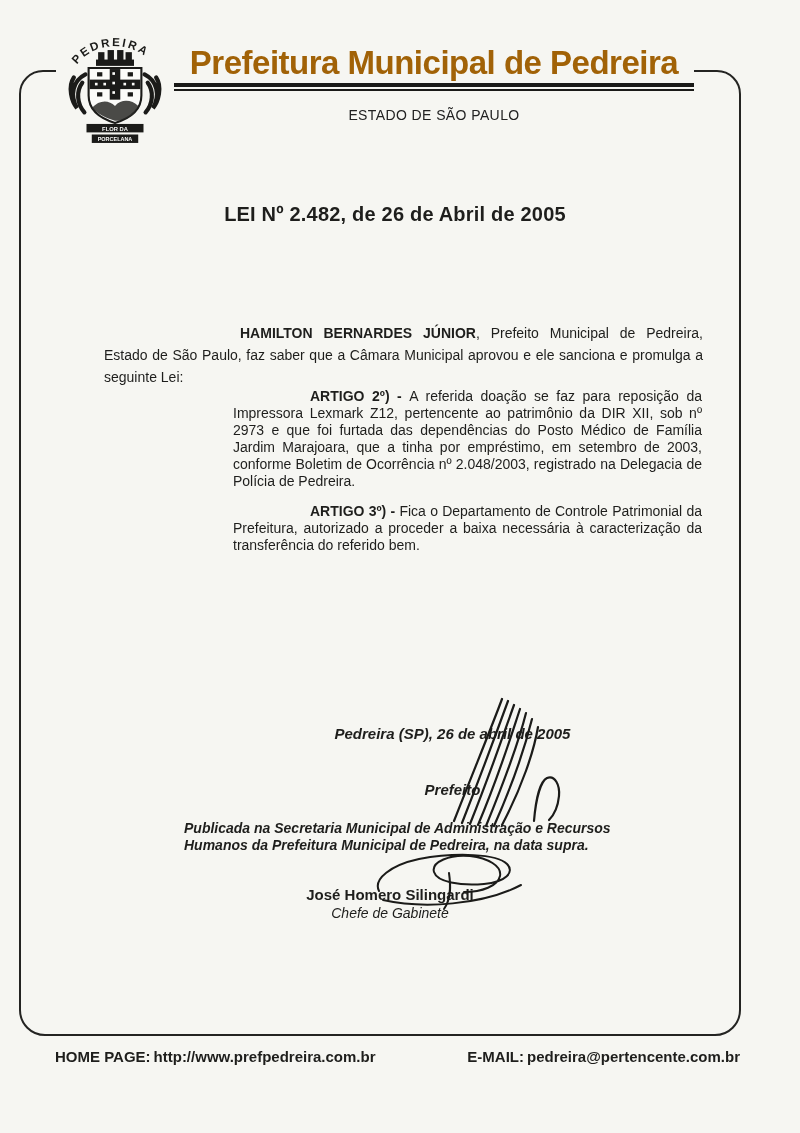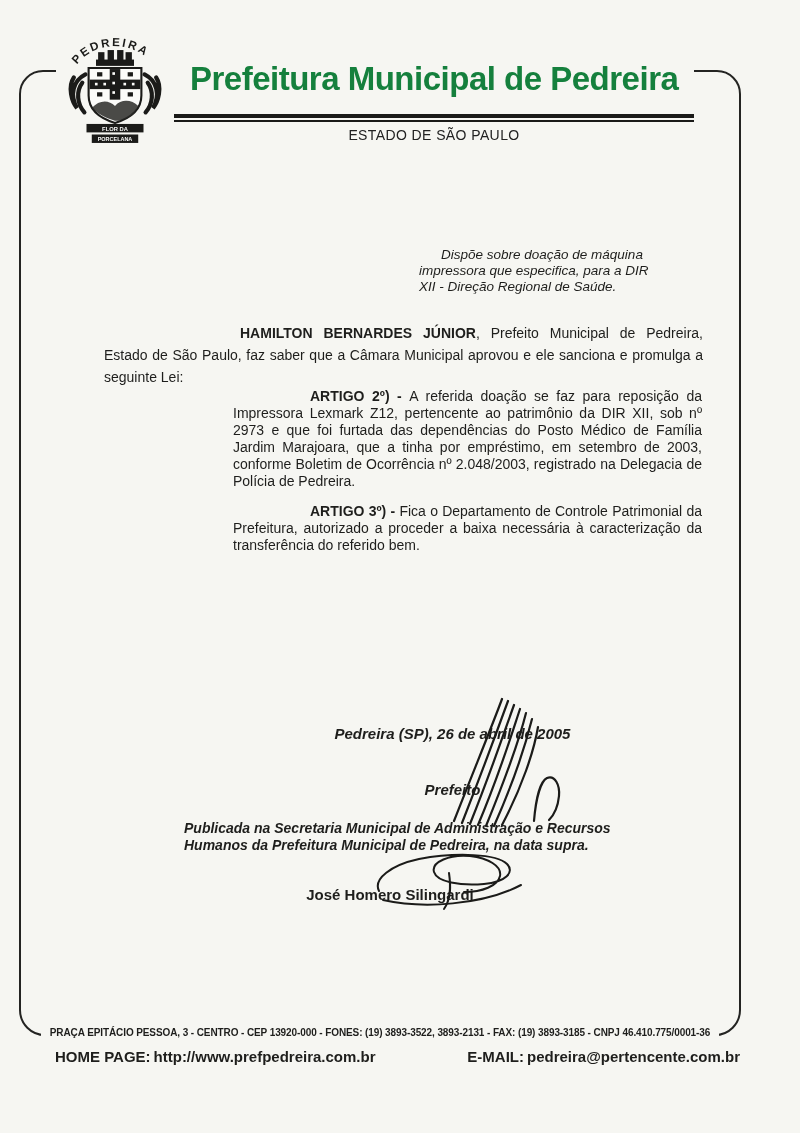--- a/index.html
+++ b/index.html
@@ -22,30 +22,30 @@
   .crest{
     position:absolute;left:56px;top:30px;width:118px;height:114px;
     background:var(--page-bg,#f6f6f2);z-index:2;
   }
   .crest svg{width:100%;height:100%;}
   .masthead{
     position:absolute;left:174px;top:44px;width:520px;
     background:var(--page-bg,#f6f6f2);z-index:2;text-align:center;
   }
   .masthead h1{
-    margin:16px;font-size:33px;font-weight:bold;letter-spacing:-0.5px;
-    white-space:nowrap;color:#15803d;
+    margin:0;font-size:33px;font-weight:bold;letter-spacing:-0.5px;
+    white-space:nowrap;color:#a16207;
   }
   .title-rule{
     height:8px;margin-top:1px;
     border-top:4px solid #1a1a18;border-bottom:2px solid #1a1a18;
     box-sizing:border-box;
   }
   .state{
-    margin-top:5px;font-size:14px;letter-spacing:0.4px;color:#222;
+    margin-top:16px;font-size:14px;letter-spacing:0.4px;color:#222;
   }
   
   .law-title{
     position:absolute;left:0;top:203px;width:790px;text-align:center;
     font-size:20px;font-weight:bold;letter-spacing:0.2px;z-index:1;
   }
   .summary{
     position:absolute;left:419px;top:247px;width:230px;
     font-style:italic;font-size:13.5px;line-height:16px;
     text-indent:22px;z-index:1;
@@ -161,21 +161,21 @@
       </g>
     </svg>
   </div>
 
   <div class="masthead">
     <h1>Prefeitura Municipal de Pedreira</h1>
     <div class="title-rule"></div>
     <div class="state">ESTADO DE SÃO PAULO</div>
   </div>
 
-  <div class="summary">Dispõe sobre doação de máquina impressora que especifica, para a DIR XII - Direção Regional de Saúde.</div>
+  <div class="law-title">LEI Nº 2.482, de 26 de Abril de 2005</div>
 
   <p class="preamble"><span class="b">HAMILTON BERNARDES JÚNIOR</span><span>, Prefeito Municipal de Pedreira, Estado de São Paulo, faz saber que a Câmara Municipal aprovou e ele sanciona e promulga a seguinte Lei:</span></p>
 
   <div class="articles">
     <p><span class="b">ARTIGO 2º) - </span><span>A referida doação se faz para reposição da Impressora Lexmark Z12, pertencente ao patrimônio da DIR XII, sob nº 2973 e que foi furtada das dependências do Posto Médico de Família Jardim Marajoara, que a tinha por empréstimo, em setembro de 2003, conforme Boletim de Ocorrência nº 2.048/2003, registrado na Delegacia de Polícia de Pedreira.</span></p>
     <p><span class="b">ARTIGO 3º) - </span><span>Fica o Departamento de Controle Patrimonial da Prefeitura, autorizado a proceder a baixa necessária à caracterização da transferência do referido bem.</span></p>
   </div>
 
   <div class="dateline">Pedreira (SP), 26 de abril de 2005</div>
 
@@ -201,23 +201,21 @@
   <svg class="sig sig2" viewBox="0 0 170 72">
     <g stroke-width="2">
       <path d="M14,48 C8,36 26,22 54,16 C92,9 132,11 142,21 C150,29 141,39 119,41 C95,43 72,39 69,29 C66,19 85,11 105,13 C123,15 137,23 135,33 C133,43 117,49 99,49"></path>
       <path d="M18,57 C58,66 118,62 156,42"></path>
       <path d="M84,30 C86,44 86,56 79,66"></path>
     </g>
   </svg>
 
   <div class="signer2">
     <div class="name">José Homero Silingardi</div>
-  </div>
-
-  <div class="footer-address">
-    <span>PRAÇA EPITÁCIO PESSOA, 3 - CENTRO - CEP 13920-000 - FONES: (19) 3893-3522, 3893-2131 - FAX: (19) 3893-3185 - CNPJ 46.410.775/0001-36</span>
-  </div>
+    <div class="role">Chefe de Gabinete</div>
+  </div>
+
   <div class="footer-links">
     <span><span class="lbl">HOME PAGE:</span><span>http://www.prefpedreira.com.br</span></span>
     <span><span class="lbl">E-MAIL:</span><span>pedreira@pertencente.com.br</span></span>
   </div>
 
 </div>
 
 </body></html>

